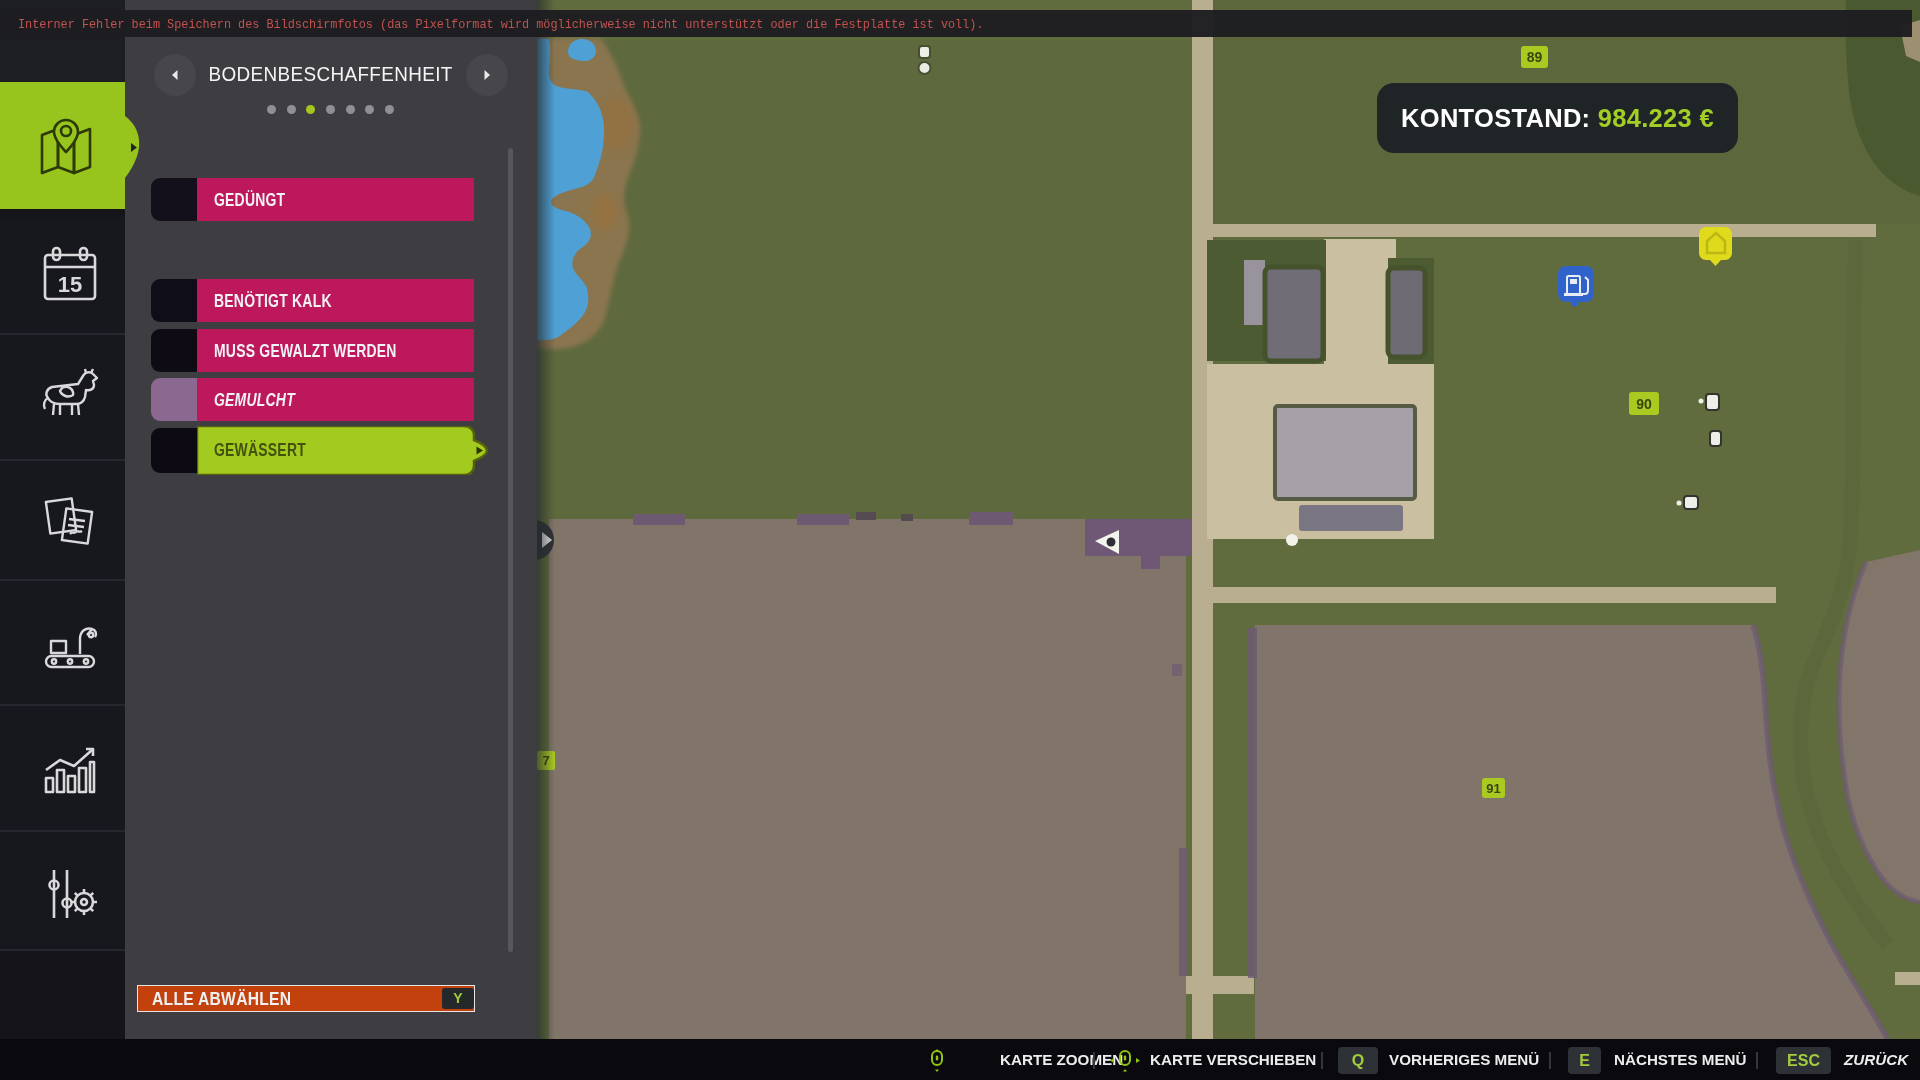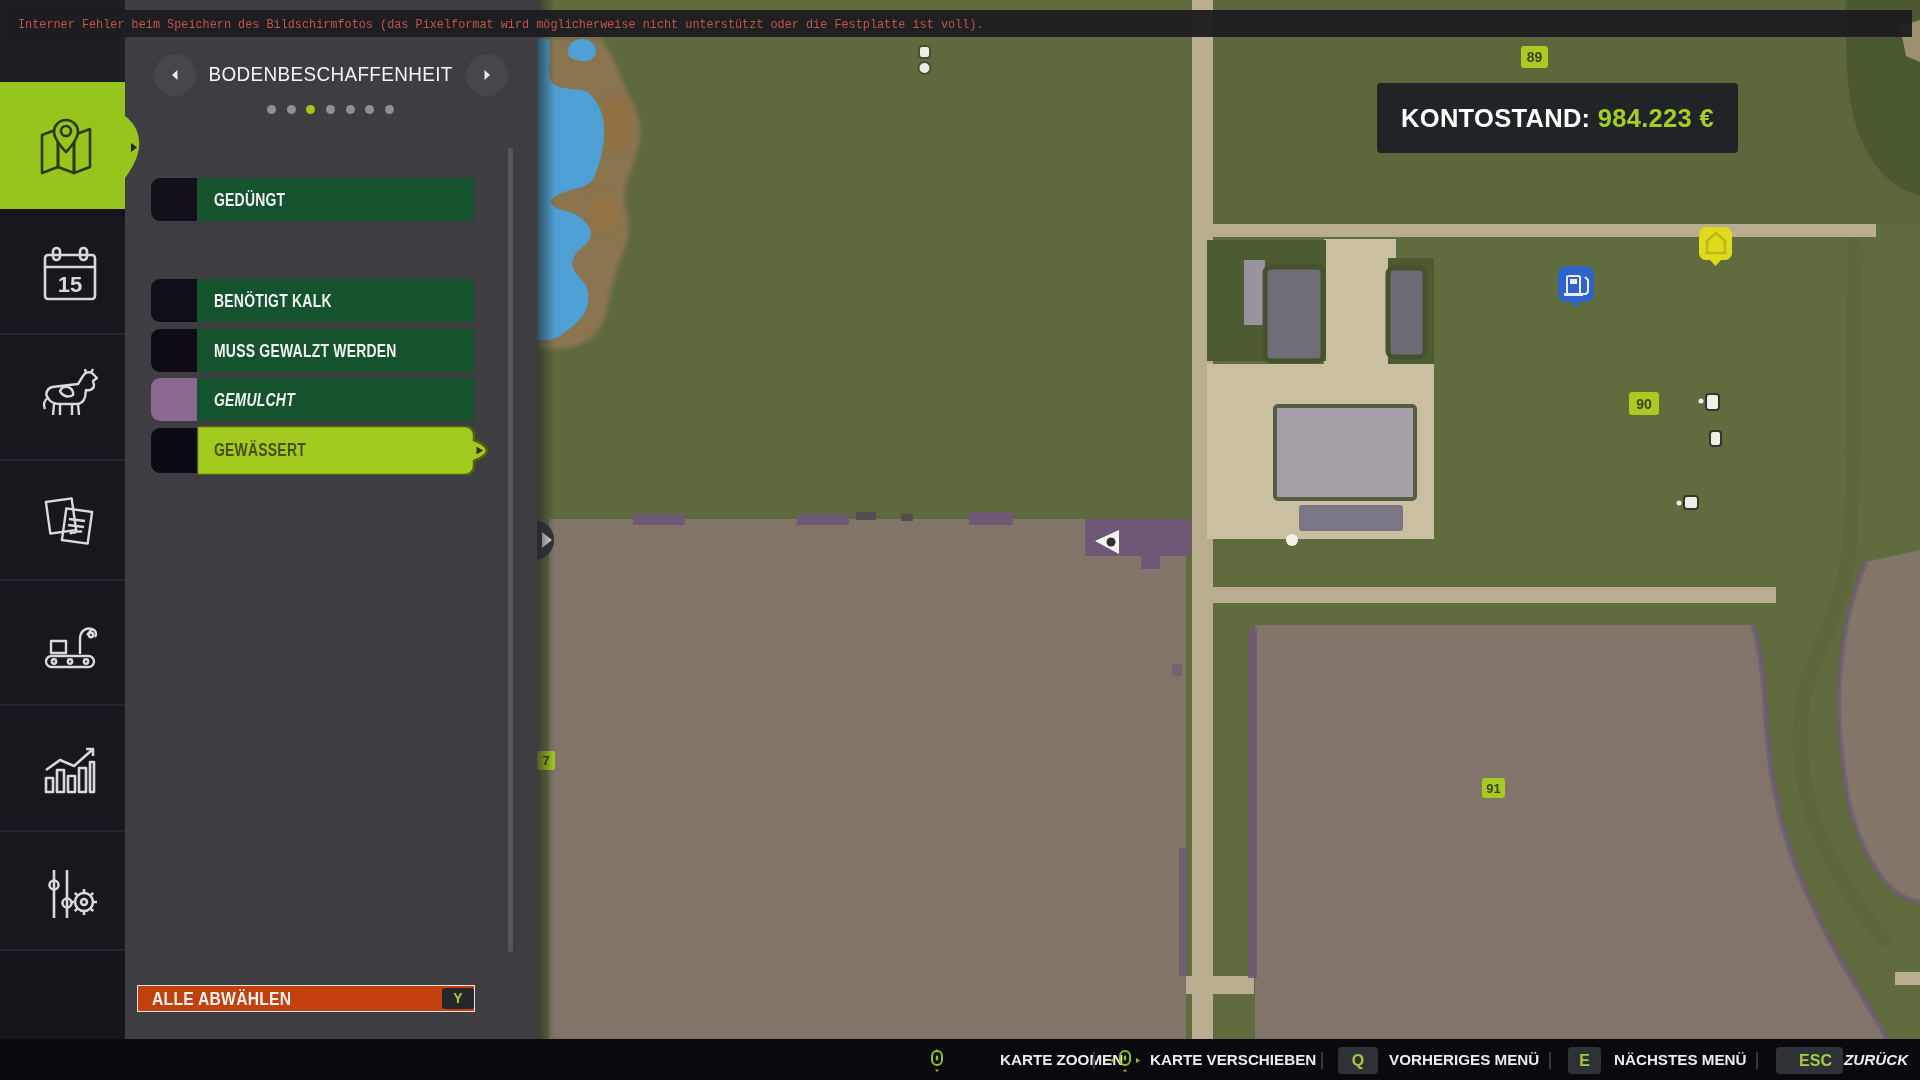--- a/index.html
+++ b/index.html
@@ -5,34 +5,34 @@
   html,body{margin:0;padding:0;width:1920px;height:1080px;overflow:hidden;background:#0a0a0e;
     font-family:"Liberation Sans", sans-serif;}
   .abs{position:absolute;}
   #mapwrap{position:absolute;left:0;top:0;width:1920px;height:1040px;}
   #panel{position:absolute;left:125px;top:0;width:412px;height:1039px;background:#3d3d42;}
   #sidebar{position:absolute;left:0;top:0;width:125px;height:1039px;background:#14141a;}
   .tile{position:absolute;left:0;width:125px;background:#17171e;}
   .sep{position:absolute;left:0;width:125px;height:2px;background:#26262e;}
   .row{position:absolute;left:26px;width:323px;height:43px;}
   .sw{position:absolute;left:0;top:0;width:46px;height:43px;border-radius:9px 0 0 9px;}
-  .rowbg{position:absolute;left:46px;top:0;width:277px;height:43px;background:#14532d;}
+  .rowbg{position:absolute;left:46px;top:0;width:277px;height:43px;background:#be185d;}
   .rowbg span{position:absolute;left:17px;top:50%;transform:translateY(-50%) scaleX(0.775);transform-origin:left center;
     font-size:18px;font-weight:bold;color:#f2f2f4;letter-spacing:0.3px;white-space:nowrap;}
   .dot{position:absolute;top:105px;width:9px;height:9px;border-radius:50%;background:#909094;}
   .circbtn{position:absolute;top:54px;width:42px;height:42px;border-radius:50%;background:#46464b;}
   #errbar{position:absolute;left:7px;top:10px;width:1905px;height:27px;background:rgba(29,29,33,0.96);}
   #errbar span{position:absolute;left:11px;top:50%;
     font-family:"Liberation Mono",monospace;font-size:13px;color:#c1534e;white-space:nowrap;transform:translateY(-50%) scaleX(0.91);transform-origin:left center;}
   #bottombar{position:absolute;left:0;top:1039px;width:1920px;height:41px;background:#0a0a0e;}
   .bbtext{position:absolute;top:1051px;font-size:15.2px;font-weight:bold;color:#ececee;letter-spacing:0;white-space:nowrap;}
   .bbsep{position:absolute;top:1052px;width:2px;height:17px;background:#35353b;}
   .keybox{position:absolute;top:1047px;height:27px;background:#2e3236;border-radius:4px;
     font-size:16px;font-weight:bold;color:#a2cc3d;text-align:center;line-height:27px;}
-  #konto{position:absolute;left:1377px;top:83px;width:361px;height:70px;background:#1f2427;border-radius:4px;}
+  #konto{position:absolute;left:1377px;top:83px;width:361px;height:70px;background:#1f2427;border-radius:17px;}
   #konto div{position:absolute;width:100%;top:50%;transform:translateY(-50%);text-align:center;
     font-size:25.5px;font-weight:bold;color:#ffffff;letter-spacing:0.3px;white-space:nowrap;}
   #konto b{color:#a3ce25;}
 </style>
 </head>
 <body>
 
 <div id="mapwrap">
 <svg width="1920" height="1040" viewBox="0 0 1920 1040">
 <defs>
@@ -388,15 +388,15 @@
 <div class="keybox" style="left:1338px;width:40px;">Q</div>
 
 <div class="bbtext" style="left:1389px;">VORHERIGES MENÜ</div>
 <div class="bbsep" style="left:1549px;"></div>
 
 <div class="keybox" style="left:1568px;width:33px;">E</div>
 
 <div class="bbtext" style="left:1614px;">NÄCHSTES MENÜ</div>
 <div class="bbsep" style="left:1756px;"></div>
 
-<div class="keybox" style="left:1776px;width:55px;padding-left:12px;">ESC</div>
+<div class="keybox" style="left:1776px;width:55px;">ESC</div>
 
 <div class="bbtext" style="left:1844px;font-style:italic;">ZURÜCK</div>
 
 </body></html>

